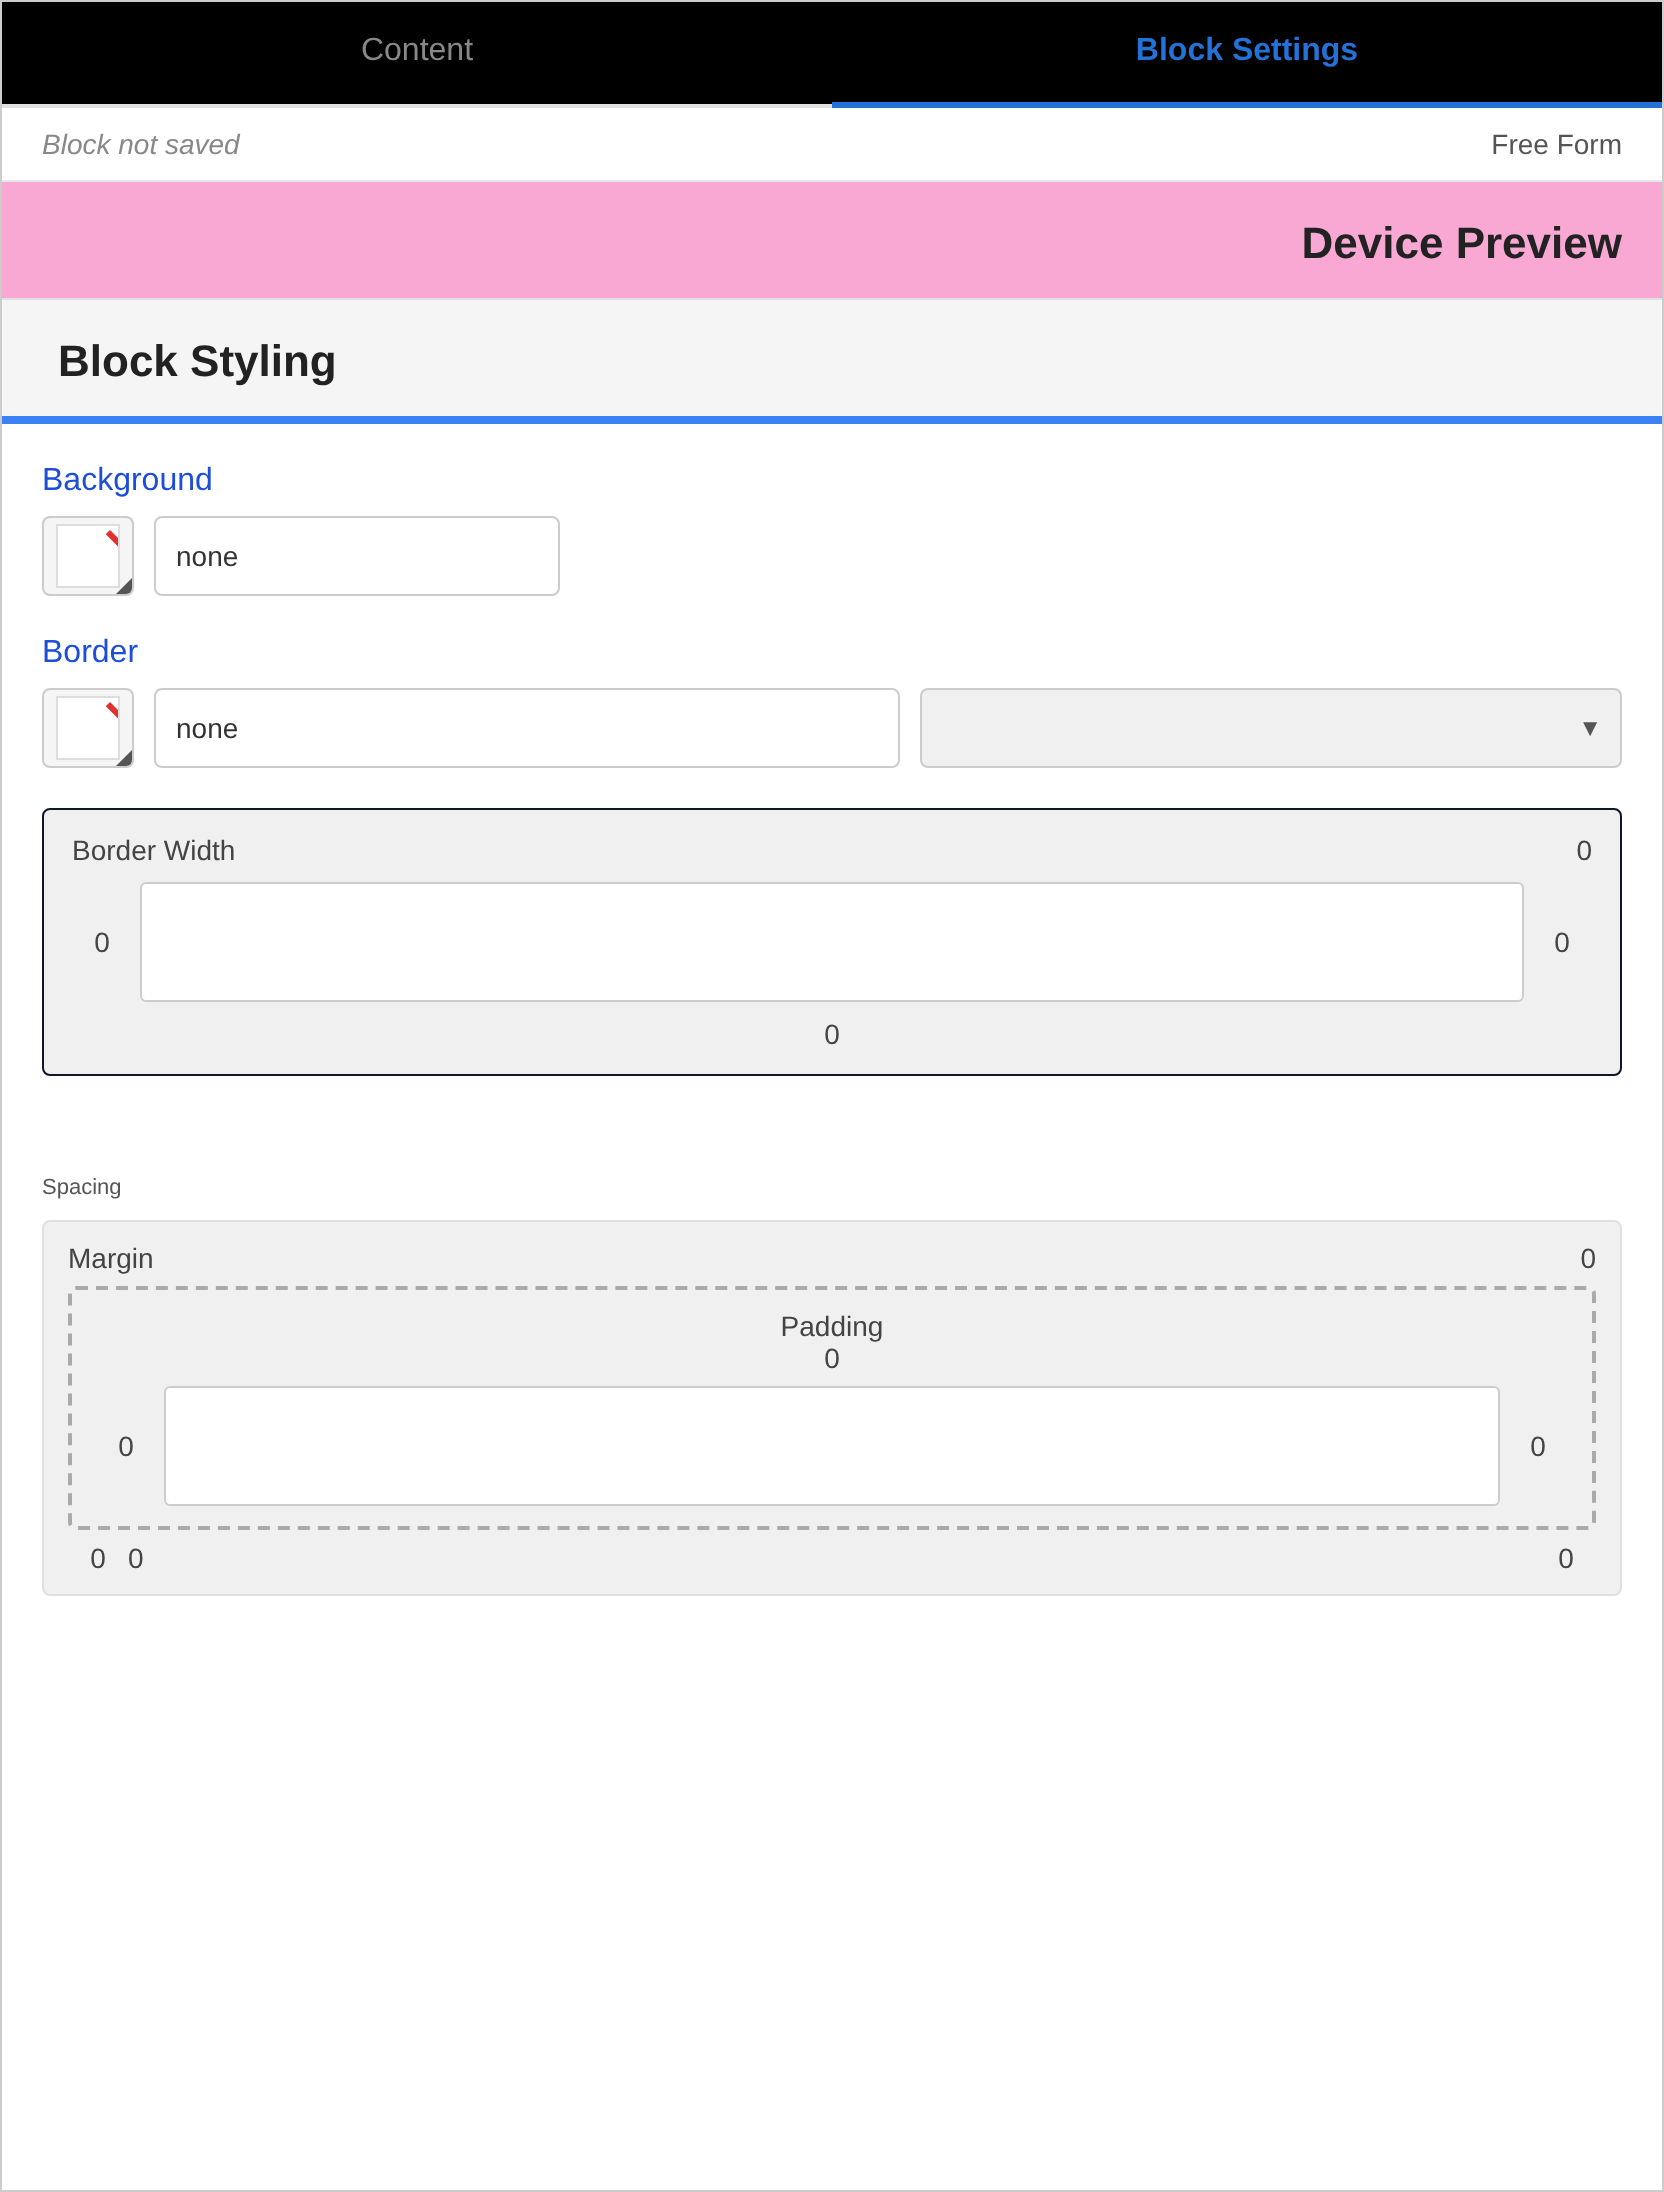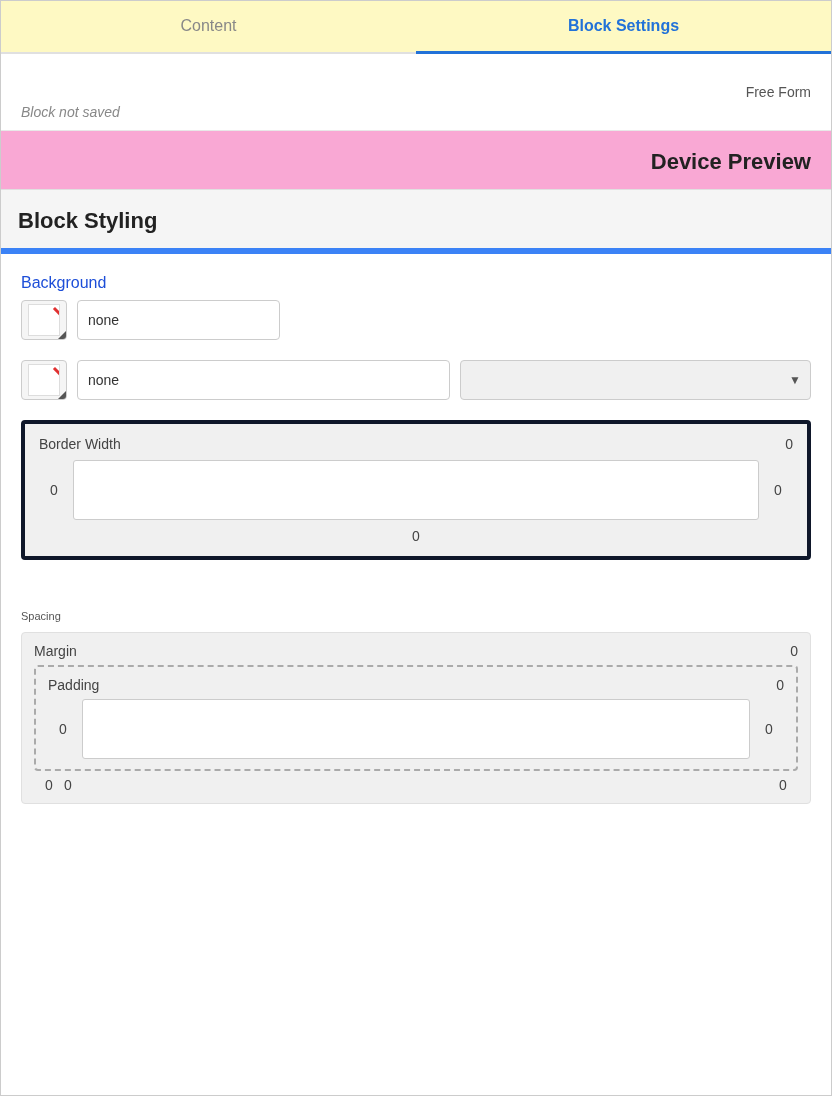--- a/index.html
+++ b/index.html
@@ -20,21 +20,21 @@
       width: 832px;
       min-height: 1096px;
       background: #fff;
       border: 1px solid #ccc;
     }
 
     
     .tabs {
       display: flex;
       border-bottom: 2px solid #e0e0e0;
-      background: #fef9c3;
+      background: #000000;
     }
 
     .tab {
       flex: 1;
       padding: 16px 10px;
       text-align: center;
       font-size: 16px;
       cursor: pointer;
       color: #888;
       border-bottom: 3px solid transparent;
@@ -53,21 +53,20 @@
       justify-content: space-between;
       align-items: center;
       padding: 10px 20px;
       border-bottom: 1px solid #e8e8e8;
     }
 
     .block-not-saved {
       font-style: italic;
       color: #888;
       font-size: 14px;
-      margin-top: 40px;
     }
 
     .free-form {
       font-size: 14px;
       color: #555;
     }
 
     
     .section {
       background: #f9a8d4;
@@ -137,22 +136,22 @@
       border: none;
       border-left: 1px solid #ccc;
       padding: 8px 18px;
       cursor: pointer;
       font-size: 14px;
     }
 
     
     .block-styling-section {
       background: #f5f5f5;
-      padding: 18px 20px 14px 17px;
-      border-bottom: 6px solid #3b82f6;
+      padding: 18px 20px 14px 28px;
+      border-bottom: 4px solid #3b82f6;
     }
 
     .styling-content {
       background: #fff;
       padding: 20px 20px;
     }
 
     
     .field-group {
       margin-bottom: 20px;
@@ -259,21 +258,21 @@
       top: 50%;
       transform: translateY(-50%);
       pointer-events: none;
       color: #555;
       font-size: 12px;
     }
 
     
     .border-width-box {
       background: #f0f0f0;
-      border: 4px solid #0f172a;
+      border: 1px solid #0f172a;
       border-radius: 4px;
       padding: 12px 14px;
       margin-bottom: 20px;
     }
 
     .border-width-header {
       display: flex;
       justify-content: space-between;
       align-items: center;
       margin-bottom: 8px;
@@ -342,25 +341,26 @@
 
     .padding-outer {
       background: #f0f0f0;
       border: 2px dashed #aaa;
       border-radius: 4px;
       padding: 10px 12px;
     }
 
     .padding-header {
       display: flex;
-      justify-content: space-between;
+      justify-content: center;
       align-items: center;
       font-size: 14px;
       color: #444;
       margin-bottom: 6px;
+      flex-direction: column;
     }
 
     .padding-middle-row {
       display: flex;
       align-items: center;
     }
 
     .padding-side-val {
       font-size: 14px;
       color: #444;
@@ -427,20 +427,21 @@
       <div class="field-row">
         <div class="color-picker-btn">
           <div class="color-swatch-crossed"></div>
           <div class="color-swatch-small-arrow"></div>
         </div>
         <input class="text-input" type="text" value="none" style="">
       </div>
     </div>
 
     <div class="field-group">
+      <div class="field-label">Border</div>
       <div class="field-row">
         <div class="color-picker-btn">
           <div class="color-swatch-crossed"></div>
           <div class="color-swatch-small-arrow"></div>
         </div>
         <input class="text-input-wide" type="text" value="none" style="">
         <div class="select-wrapper">
           <select>
             <option value=""></option>
             <option value="solid">solid</option>

